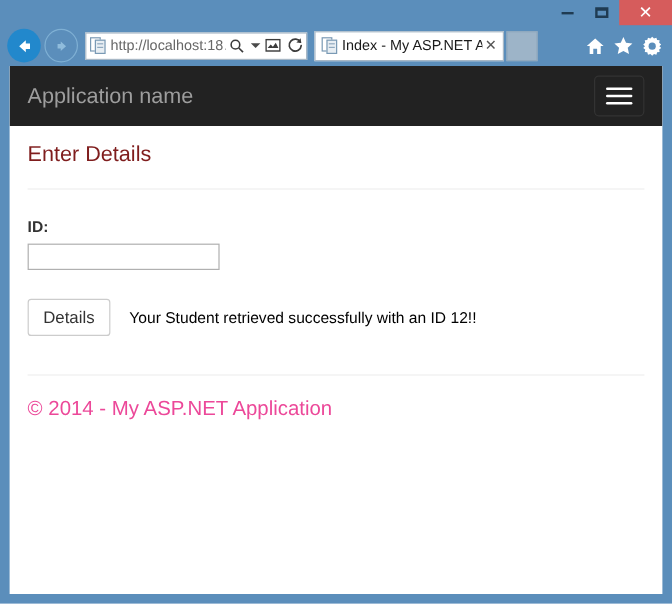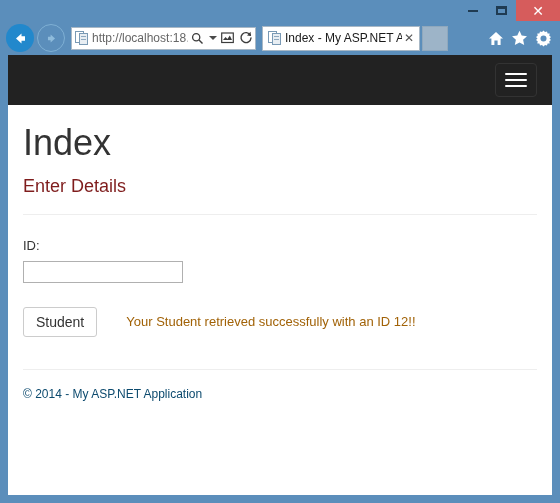--- a/index.html
+++ b/index.html
@@ -301,21 +301,21 @@
     border: 0;
     border-top: 1px solid #eeeeee;
     margin: 18px 0 0 0;
   }
   .form-group {
     margin-top: 22px;
   }
   .form-label {
     display: block;
     font-size: 13px;
-    font-weight: normal;
+    font-weight: bold;
     color: #333333;
     margin-bottom: 5px;
     line-height: 1.4;
   }
   .form-input {
     width: 160px;
     height: 22px;
     border: 1px solid #b0b0b0;
     background: #ffffff;
     box-sizing: border-box;
@@ -333,31 +333,31 @@
     background: #ffffff;
     border: 1px solid #cccccc;
     border-radius: 3px;
     font-size: 14px;
     font-family: "Liberation Sans", sans-serif;
     color: #333333;
     padding: 6px 12px;
     line-height: 1.2;
   }
   .result-msg {
-    margin-left: 29px;
+    margin-left: 16px;
     font-size: 13px;
-    color: #a16207;
+    color: #000000;
     line-height: 1.2;
   }
   .footer {
     margin-top: 32px;
   }
   .footer-text {
-    font-size: 12px;
-    color: #0c4a6e;
+    font-size: 17px;
+    color: #ec4899;
     margin: 16px 0 0 0;
     line-height: 1.4;
   }
 </style>
 </head>
 <body>
 
 <div class="browser-window">
 
   <div class="titlebar">
@@ -446,42 +446,42 @@
           <path d="M8.5 0.6 L10 2.1 L12 1.4 L12.6 3.4 L14.7 3.6 L14.3 5.7 L16 7 L14.5 8.5 L16 10 L14.3 11.3 L14.7 13.4 L12.6 13.6 L12 15.6 L10 14.9 L8.5 16.4 L7 14.9 L5 15.6 L4.4 13.6 L2.3 13.4 L2.7 11.3 L1 10 L2.5 8.5 L1 7 L2.7 5.7 L2.3 3.6 L4.4 3.4 L5 1.4 L7 2.1 Z" fill="#ffffff"></path>
           <circle cx="8.5" cy="8.5" r="3" fill="#5b8ebb"></circle>
         </svg>
       </div>
     </div>
   </div>
 
   <div class="viewport">
 
     <div class="navbar">
+      <div class="navbar-brand">Application name</div>
       <button class="navbar-toggle">
         <span class="icon-bar"></span>
         <span class="icon-bar"></span>
         <span class="icon-bar"></span>
       </button>
     </div>
 
     <div class="container">
 
-      <h1 class="page-title">Index</h1>
       <h4 class="page-subtitle">Enter Details</h4>
 
       <hr class="rule">
 
       <div class="form-group">
         <label class="form-label">ID:</label>
         <input class="form-input" type="text" value="" style="">
       </div>
 
 
       <div class="submit-row">
-        <button class="btn-submit">Student</button>
+        <button class="btn-submit">Details</button>
         <span class="result-msg">Your Student retrieved successfully with an ID 12!!</span>
       </div>
 
       <div class="footer">
         <hr class="rule">
         <p class="footer-text">© 2014 - My ASP.NET Application</p>
       </div>
 
     </div>
   </div>

